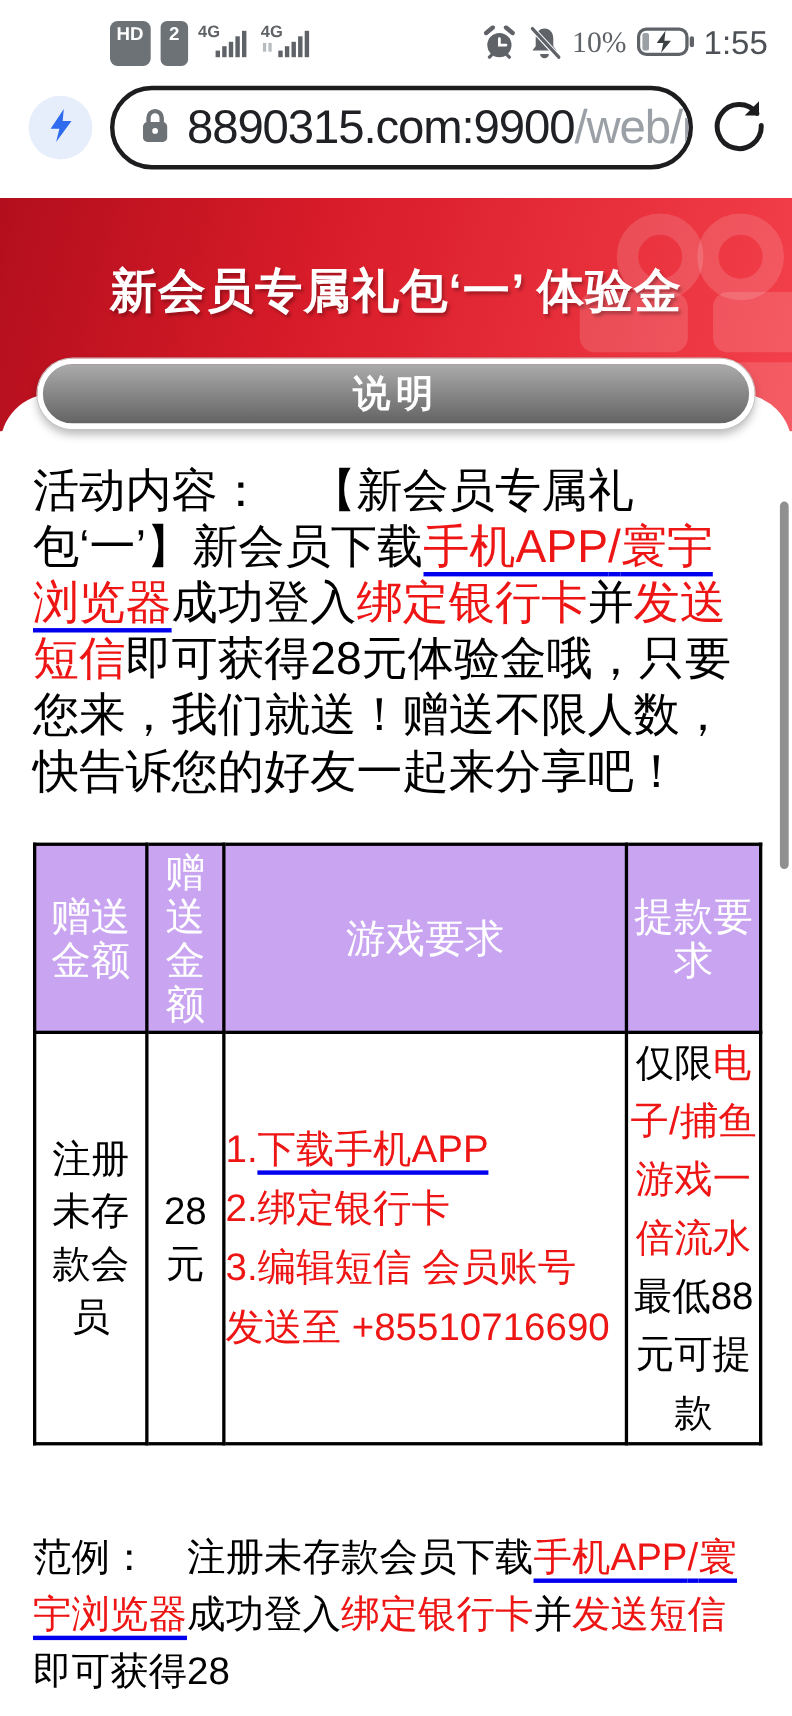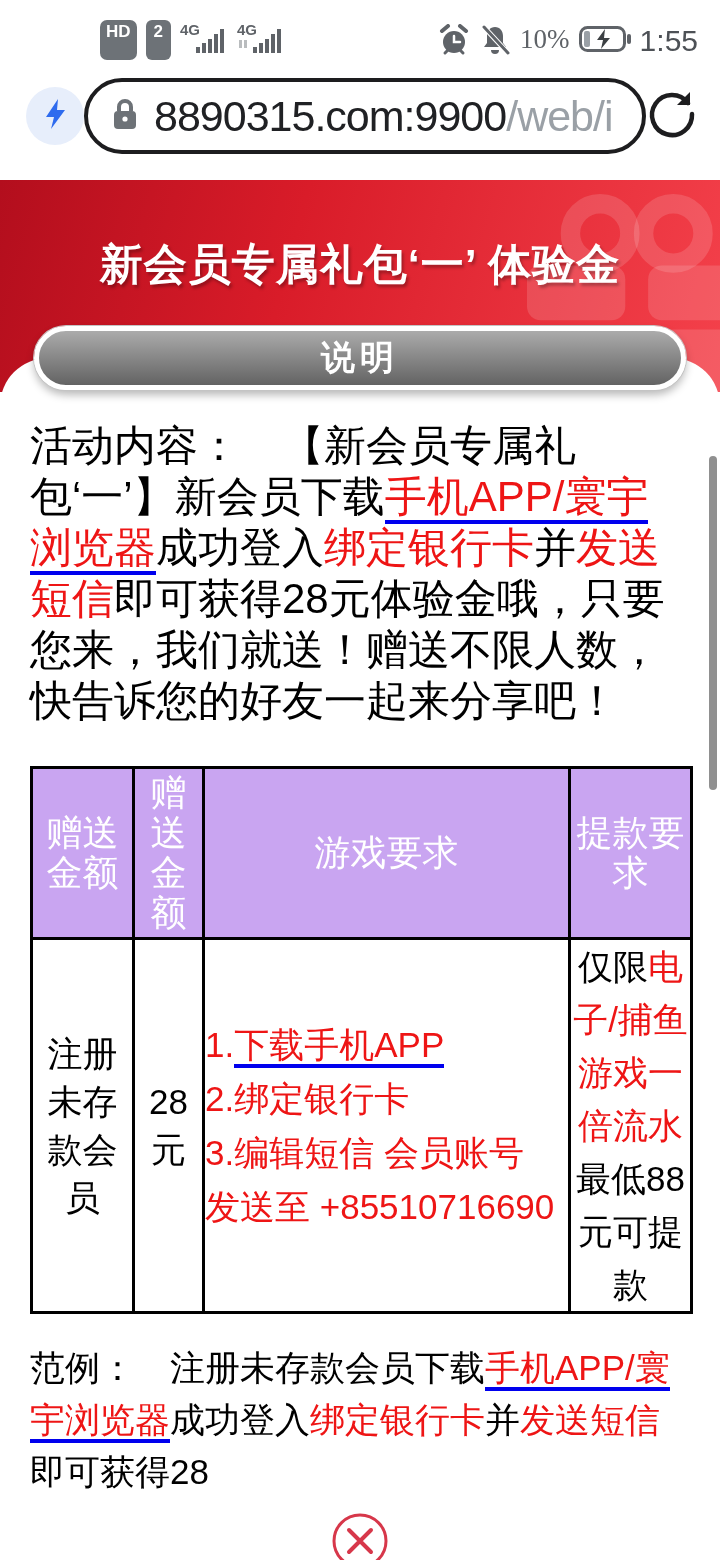--- a/index.html
+++ b/index.html
@@ -12,21 +12,21 @@
     height:62px;display:flex;align-items:flex-end;justify-content:space-between;
     padding:6px 22px 2px 100px;box-sizing:border-box;color:#5f6368;
   }
   .sb-left,.sb-right{display:flex;gap:9px;}
   .badge{background:#6d7277;color:#fff;font-weight:bold;font-size:17px;
     border-radius:7px;padding:3px 6px;line-height:1;}
   .badge.sim{padding:3px 8px;border-radius:6px;}
   .sb-text{font-size:27px;color:#5f6368;font-family:Liberation Serif, serif;}
   .sb-time{font-size:30px;color:#4d5156;}
   
-  .url-row{height:118px;display:flex;align-items:center;
+  .url-row{height:118px;display:flex;align-items:center;gap:16px;
     padding:0 22px 10px 26px;box-sizing:border-box;background:#fff;}
   .bolt-circle{width:58px;height:58px;border-radius:50%;background:#e7eefb;
     display:flex;align-items:center;justify-content:center;flex:none;}
   .url-pill{flex:1;height:76px;border:4px solid #1d1d1f;border-radius:42px;
     display:flex;align-items:center;gap:14px;padding:0 10px 0 22px;
     box-sizing:border-box;background:#fff;overflow:hidden;}
   .url-text{font-size:43px;color:#202124;white-space:nowrap;letter-spacing:-1px;}
   .url-text .path{color:#9aa0a6;}
   .refresh-wrap{flex:none;display:flex;align-items:center;justify-content:center;}
   
@@ -53,21 +53,21 @@
   table.promo{width:660px;border-collapse:collapse;table-layout:fixed;margin-top:40px;}
   .promo th,.promo td{border:3px solid #000;padding:0;}
   .promo th{background:#c9a5f1;color:#fff;font-weight:normal;
     font-size:36px;line-height:40px;padding:4px 0;}
   .cell-target,.cell-amount{font-size:35px;line-height:48px;color:#000;
     text-align:center;vertical-align:middle;}
   .cell-game{font-size:35px;line-height:54px;vertical-align:middle;}
   .cell-withdraw{font-size:35px;line-height:53px;text-align:center;
     vertical-align:top;padding-top:4px;}
   
-  .example{margin-top:28px;font-size:35px;line-height:52px;}
+  .example{margin-top:76px;font-size:35px;line-height:52px;}
   .close-btn{width:58px;height:58px;margin:14px auto 0;display:block;cursor:pointer;}
   
   .nav-bar{position:absolute;left:0;bottom:0;width:720px;height:110px;
     background:#fdfdfd;border-top:2px solid #d8d8d8;box-sizing:border-box;
     display:flex;align-items:center;justify-content:space-between;padding:0 52px;}
   .nav-item{width:64px;height:64px;display:flex;align-items:center;
     justify-content:center;cursor:pointer;}
   
   .scroll-thumb{position:absolute;right:3px;top:456px;width:8px;height:334px;
     background:#909090;border-radius:4px;z-index:9;}

